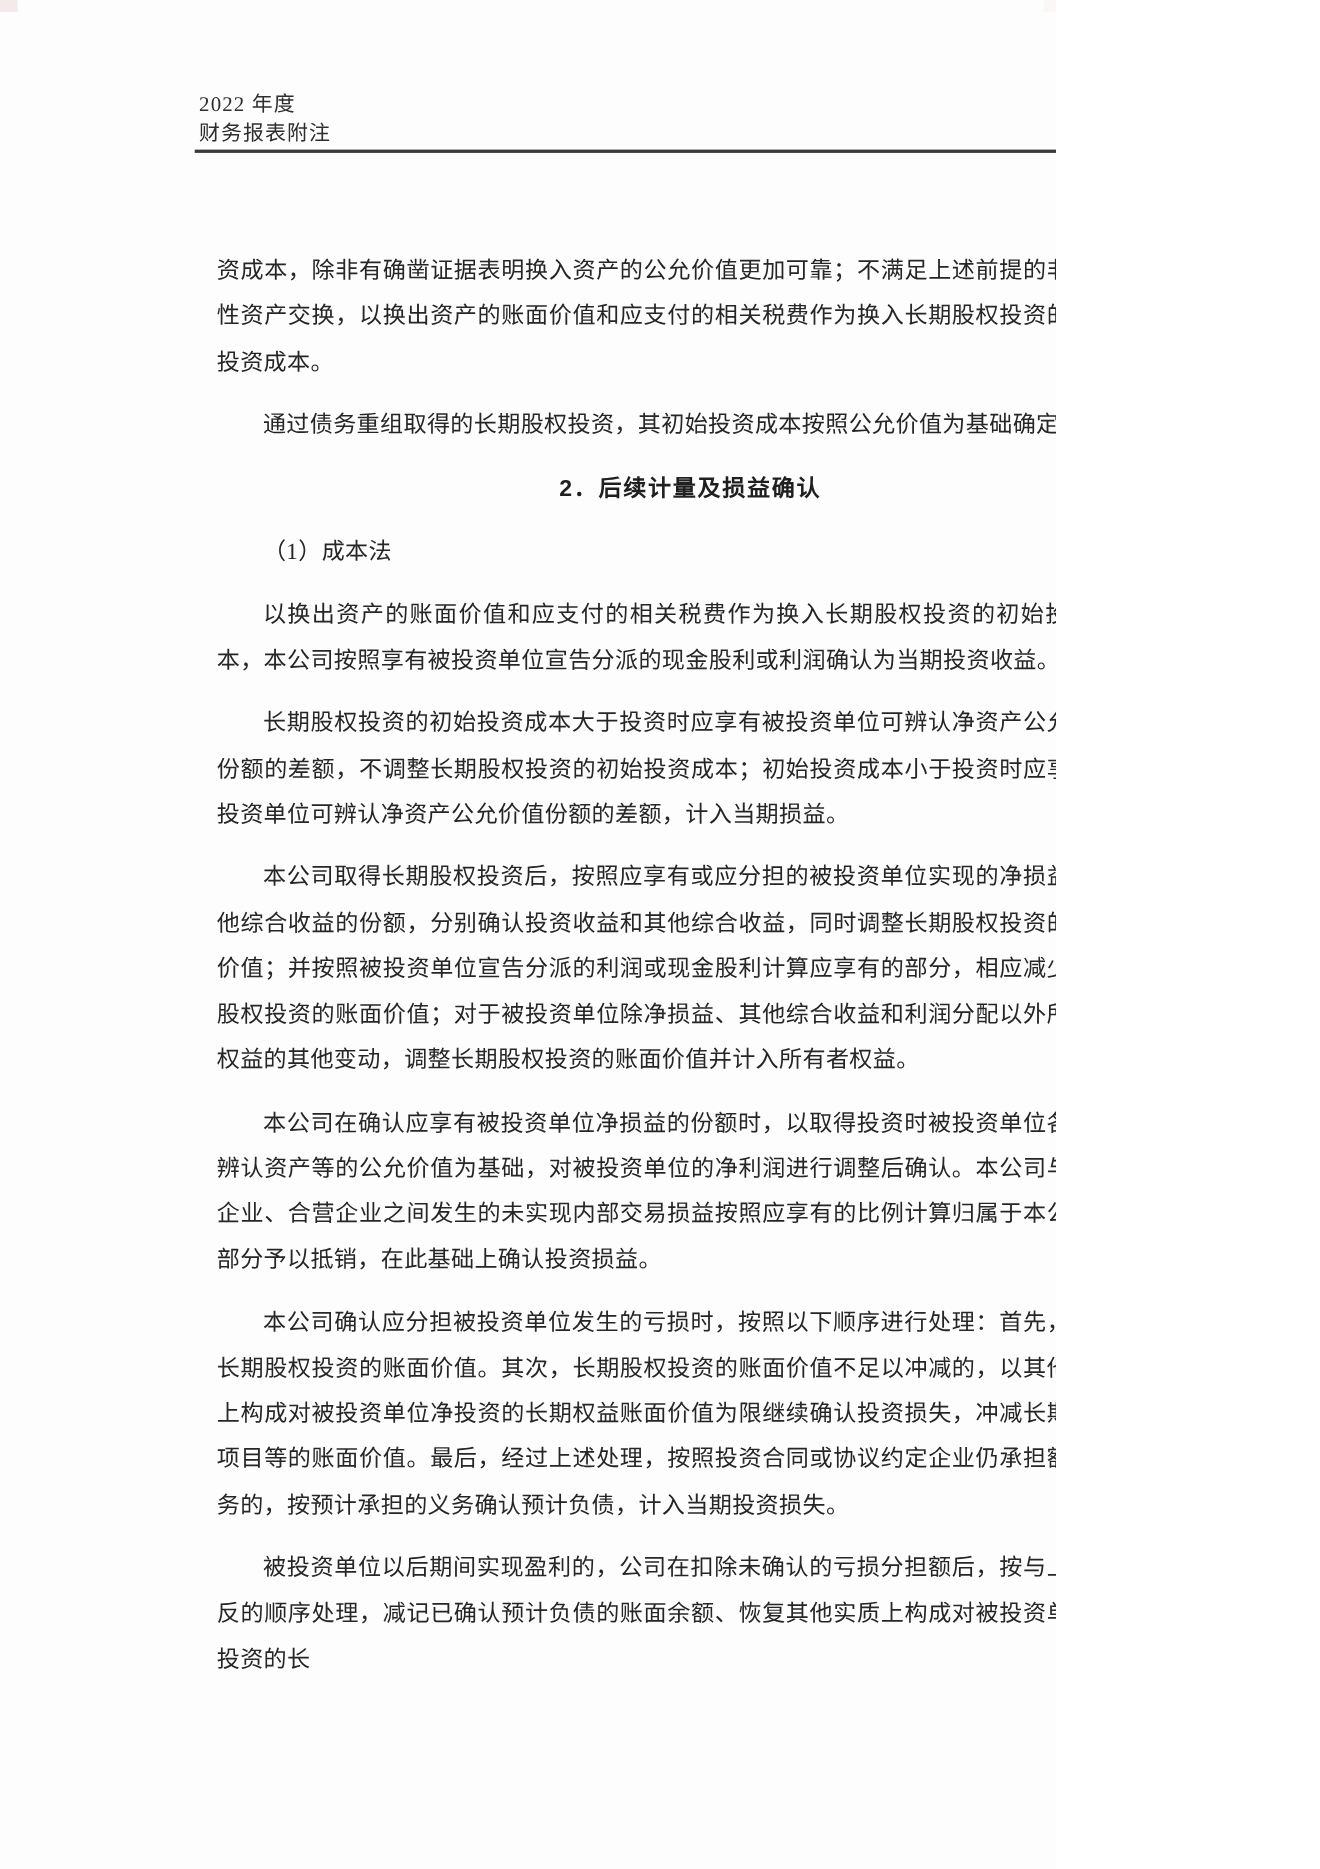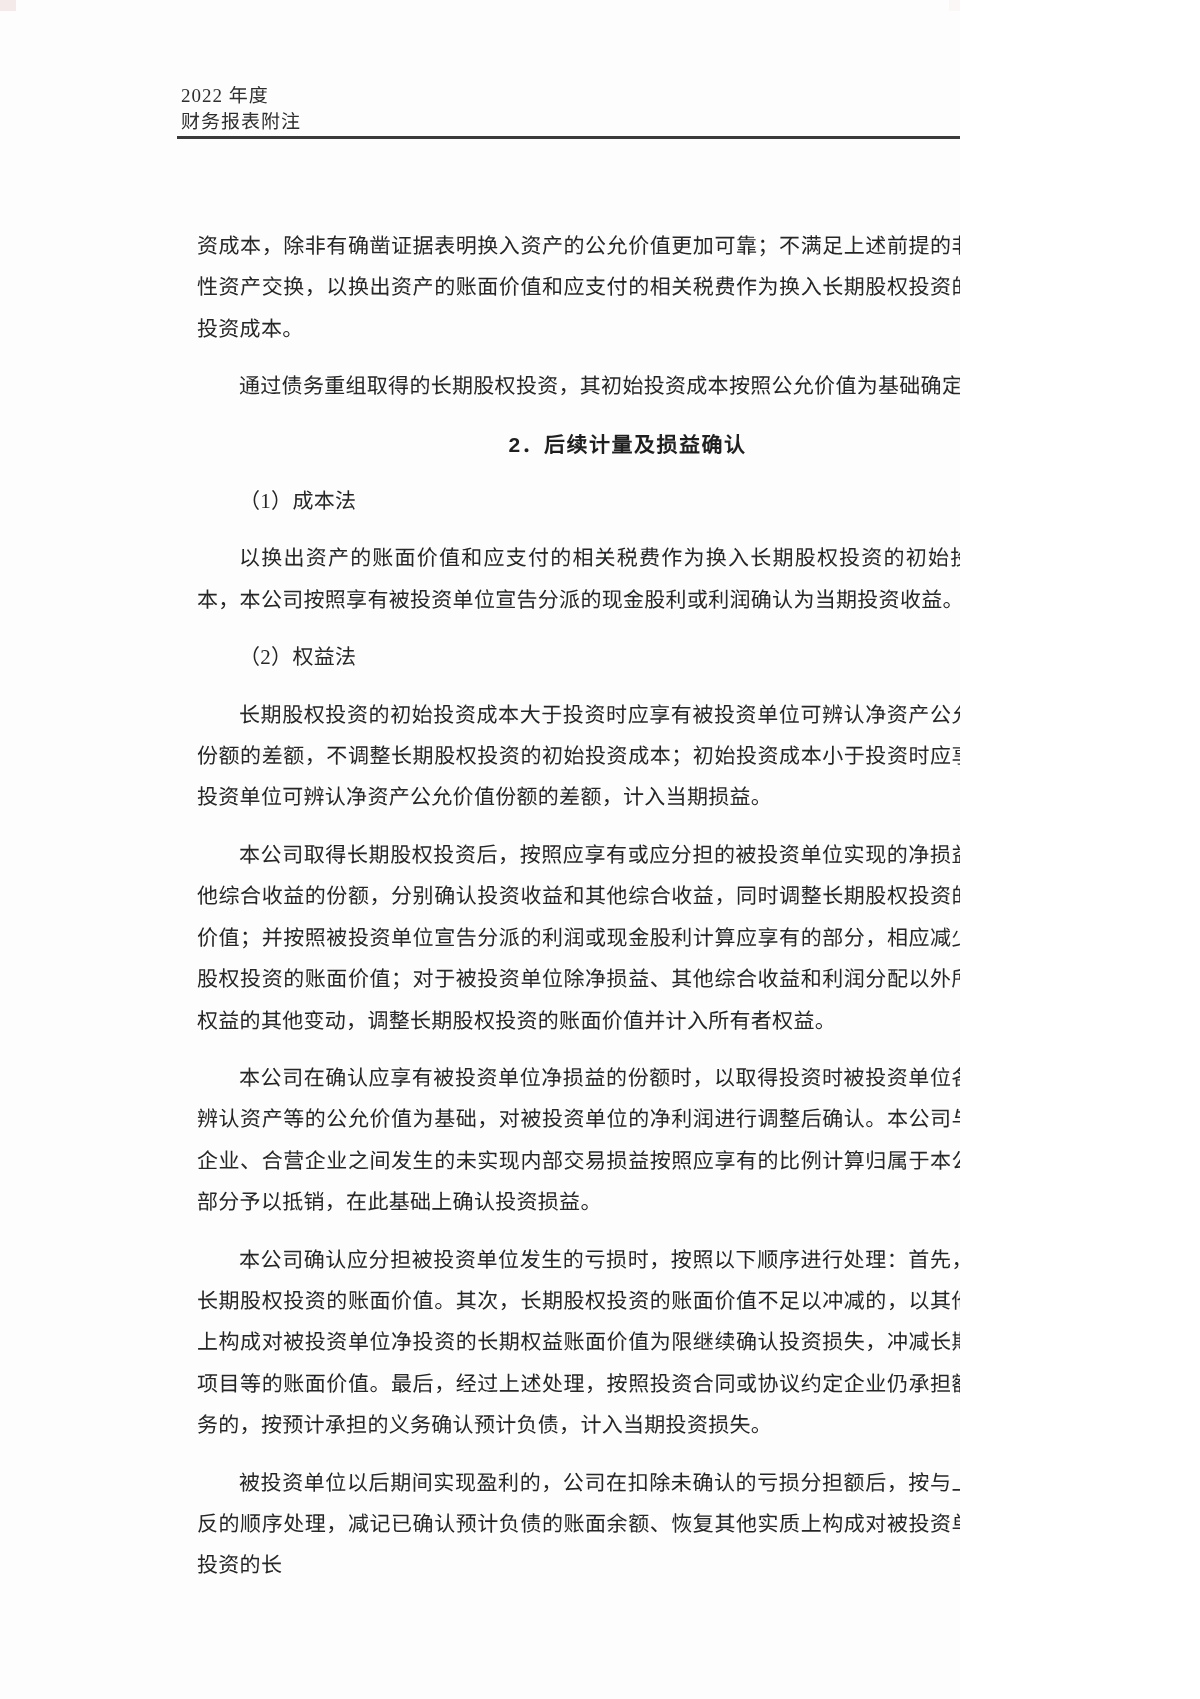--- a/index.html
+++ b/index.html
@@ -103,21 +103,20 @@
     <div>财务报表附注</div>
   </div>
   <div class="hdr-rule"></div>
 
   <div class="body-text">
     <p class="continuation">资成本，除非有确凿证据表明换入资产的公允价值更加可靠；不满足上述前提的非货币性资产交换，以换出资产的账面价值和应支付的相关税费作为换入长期股权投资的初始投资成本。</p>
     <p>通过债务重组取得的长期股权投资，其初始投资成本按照公允价值为基础确定。</p>
     <p class="heading">2．后续计量及损益确认</p>
     <p>（1）成本法</p>
     <p>以换出资产的账面价值和应支付的相关税费作为换入长期股权投资的初始投资成本，本公司按照享有被投资单位宣告分派的现金股利或利润确认为当期投资收益。</p>
-    <p>（2）权益法</p>
     <p>长期股权投资的初始投资成本大于投资时应享有被投资单位可辨认净资产公允价值份额的差额，不调整长期股权投资的初始投资成本；初始投资成本小于投资时应享有被投资单位可辨认净资产公允价值份额的差额，计入当期损益。</p>
     <p>本公司取得长期股权投资后，按照应享有或应分担的被投资单位实现的净损益和其他综合收益的份额，分别确认投资收益和其他综合收益，同时调整长期股权投资的账面价值；并按照被投资单位宣告分派的利润或现金股利计算应享有的部分，相应减少长期股权投资的账面价值；对于被投资单位除净损益、其他综合收益和利润分配以外所有者权益的其他变动，调整长期股权投资的账面价值并计入所有者权益。</p>
     <p>本公司在确认应享有被投资单位净损益的份额时，以取得投资时被投资单位各项可辨认资产等的公允价值为基础，对被投资单位的净利润进行调整后确认。本公司与联营企业、合营企业之间发生的未实现内部交易损益按照应享有的比例计算归属于本公司的部分予以抵销，在此基础上确认投资损益。</p>
     <p>本公司确认应分担被投资单位发生的亏损时，按照以下顺序进行处理：首先，冲减长期股权投资的账面价值。其次，长期股权投资的账面价值不足以冲减的，以其他实质上构成对被投资单位净投资的长期权益账面价值为限继续确认投资损失，冲减长期应收项目等的账面价值。最后，经过上述处理，按照投资合同或协议约定企业仍承担额外义务的，按预计承担的义务确认预计负债，计入当期投资损失。</p>
     <p>被投资单位以后期间实现盈利的，公司在扣除未确认的亏损分担额后，按与上述相反的顺序处理，减记已确认预计负债的账面余额、恢复其他实质上构成对被投资单位净投资的长</p>
   </div>
 
 
 </div>
 

